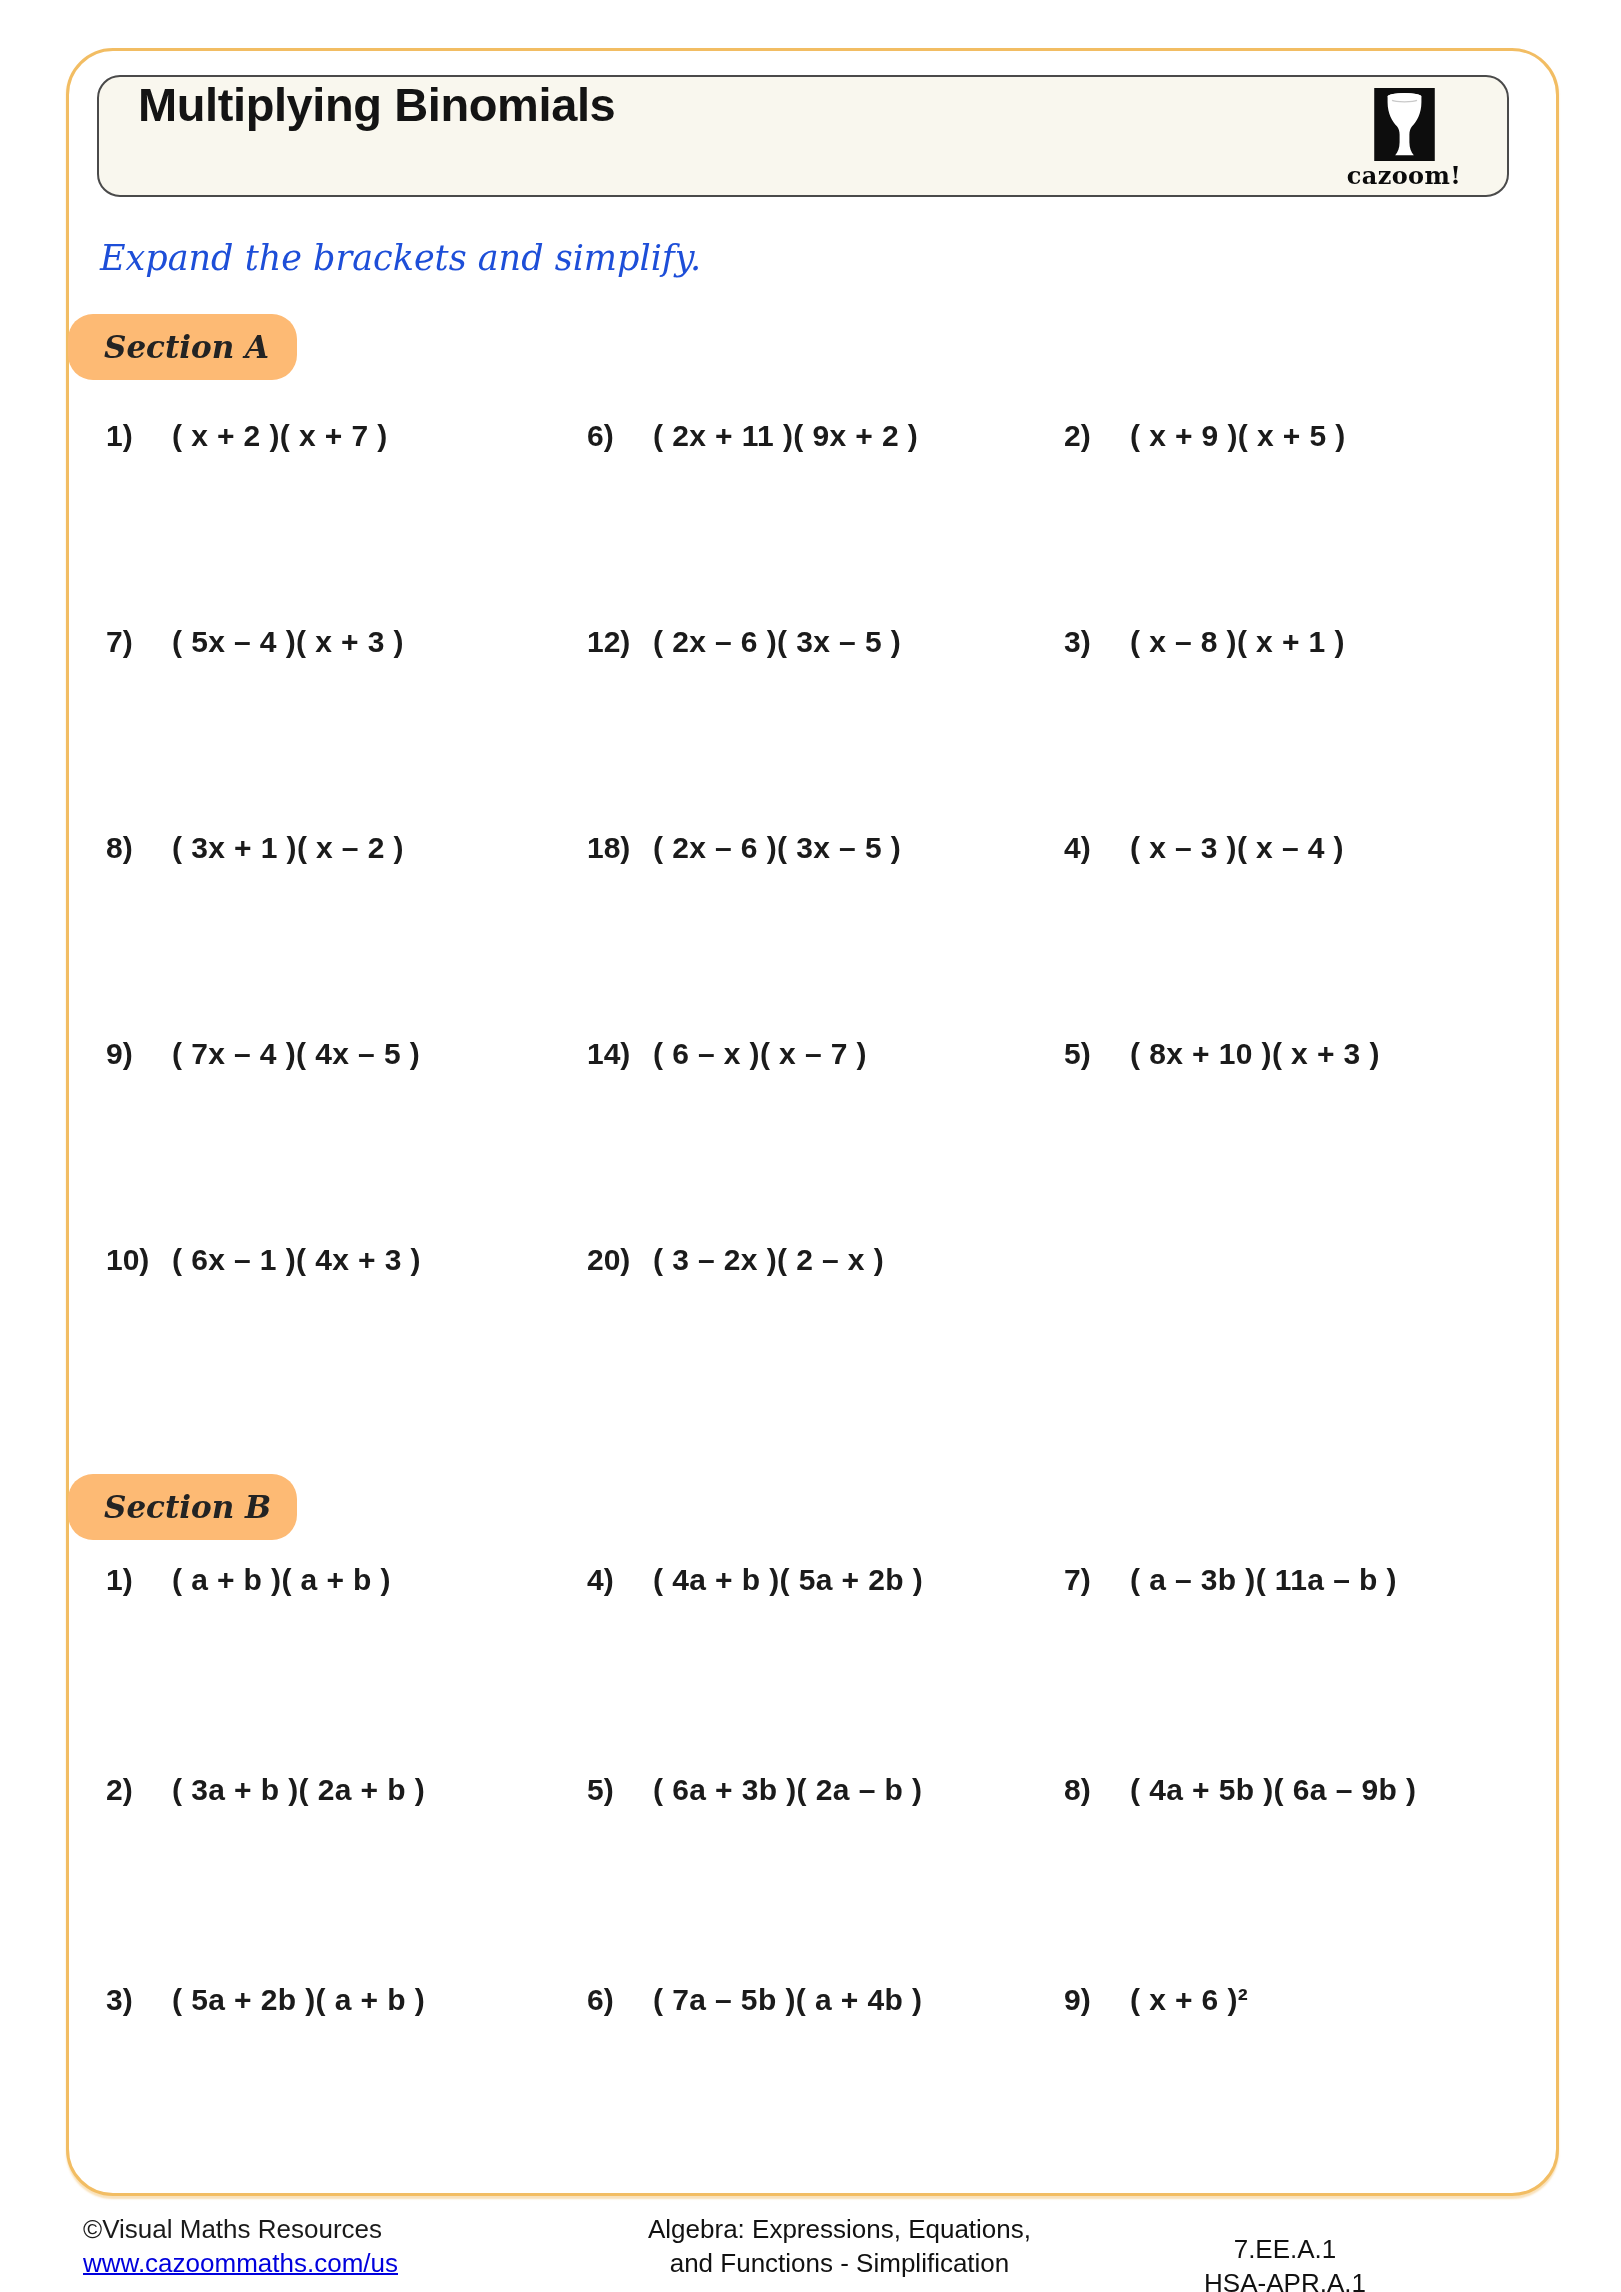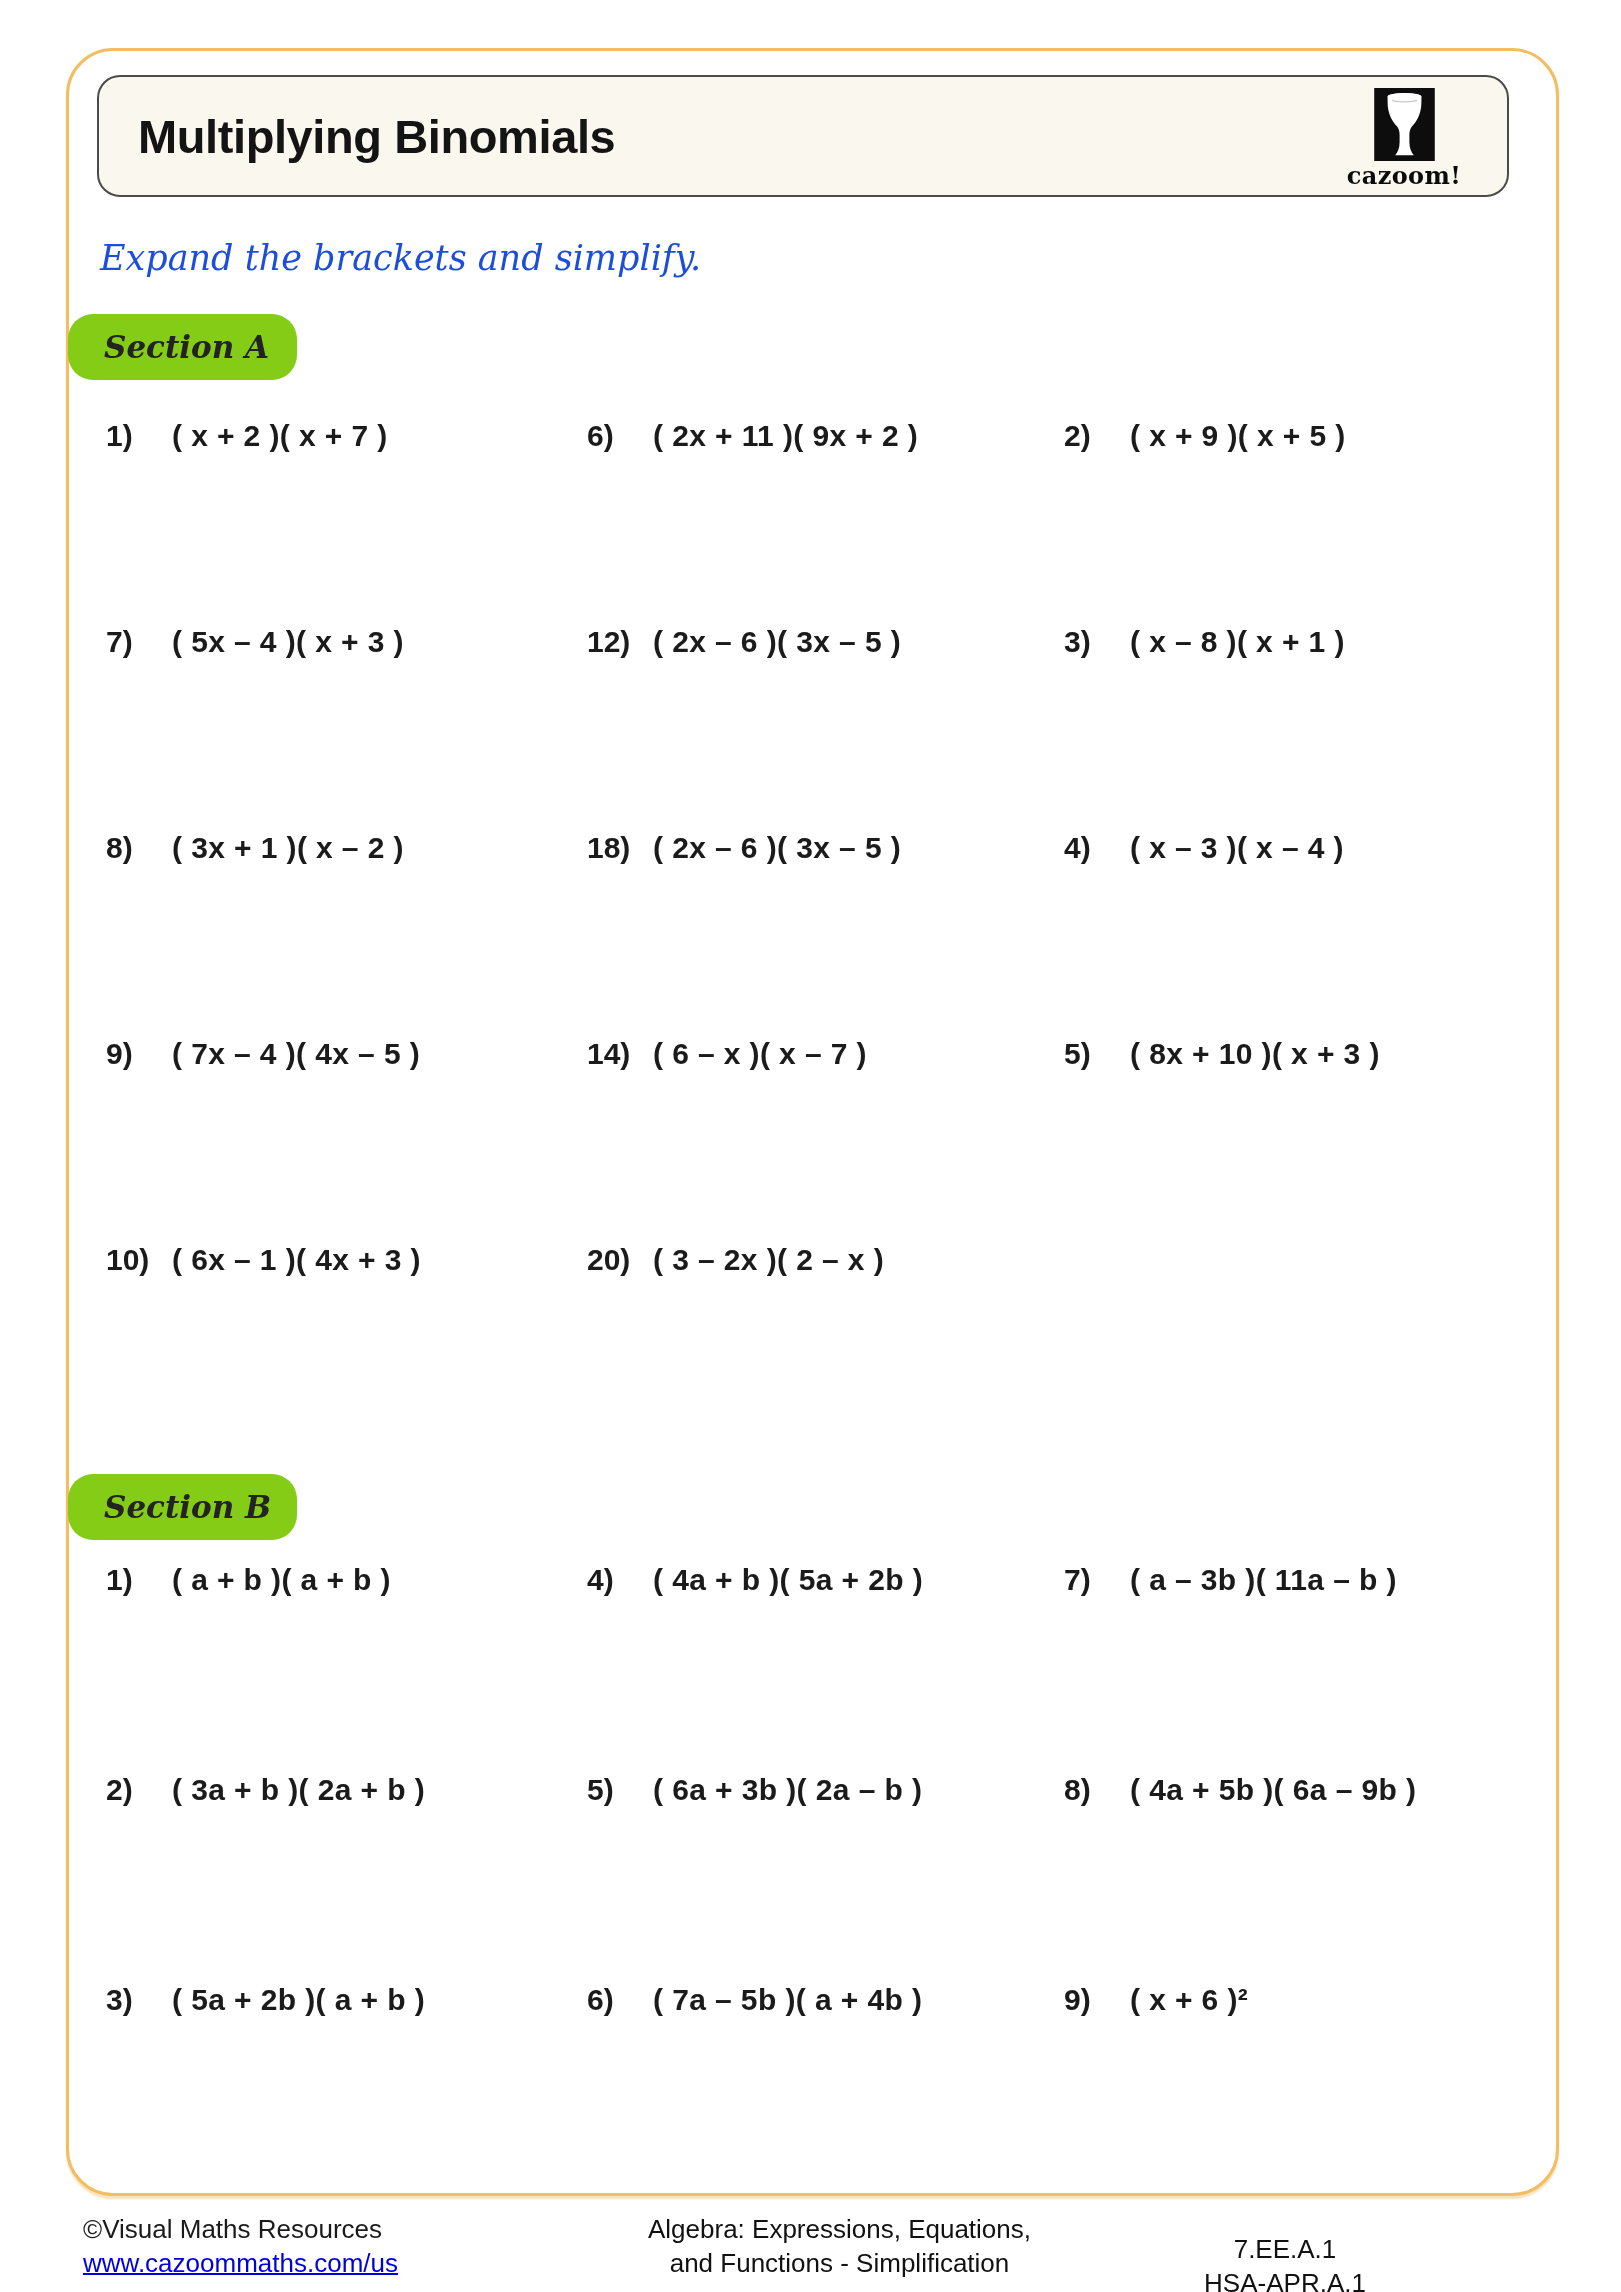--- a/index.html
+++ b/index.html
@@ -22,21 +22,21 @@
     background:#ffffff;
   }
 
   
   .title-panel {
     position:absolute; left:97px; top:75px;
     width:1412px; height:122px;
     background:#F9F7EE;
     border:2.7px solid #4A4A4A;
     border-radius:23px;
-    display:flex; align-items:center;
+    display:flex; 
     box-sizing:border-box;
   }
   .page-title {
     margin-left:39px;
     font-size:47px; font-weight:bold;
     letter-spacing:-0.4px;
     color:#141414;
   }
   .logo {
     position:absolute; right:36px; top:10.7px;
@@ -53,21 +53,21 @@
   .instruction {
     position:absolute; left:100px; top:238px;
     font-family:"DejaVu Serif", serif;
     font-style:italic; font-size:35px;
     color:#1d4ed8;
   }
 
   .chip {
     position:absolute; left:68px;
     width:229px; height:66px;
-    background:#84cc16;
+    background:#fdba74;
     border-radius:0 25px 25px 0;
     border-top-left-radius:25px;
     border-bottom-left-radius:25px;
     display:flex; align-items:center;
   }
   .chip .chip-label {
     margin-left:36px;
     font-family:"DejaVu Serif", serif;
     font-weight:bold; font-style:italic;
     font-size:31px; color:#232323;

